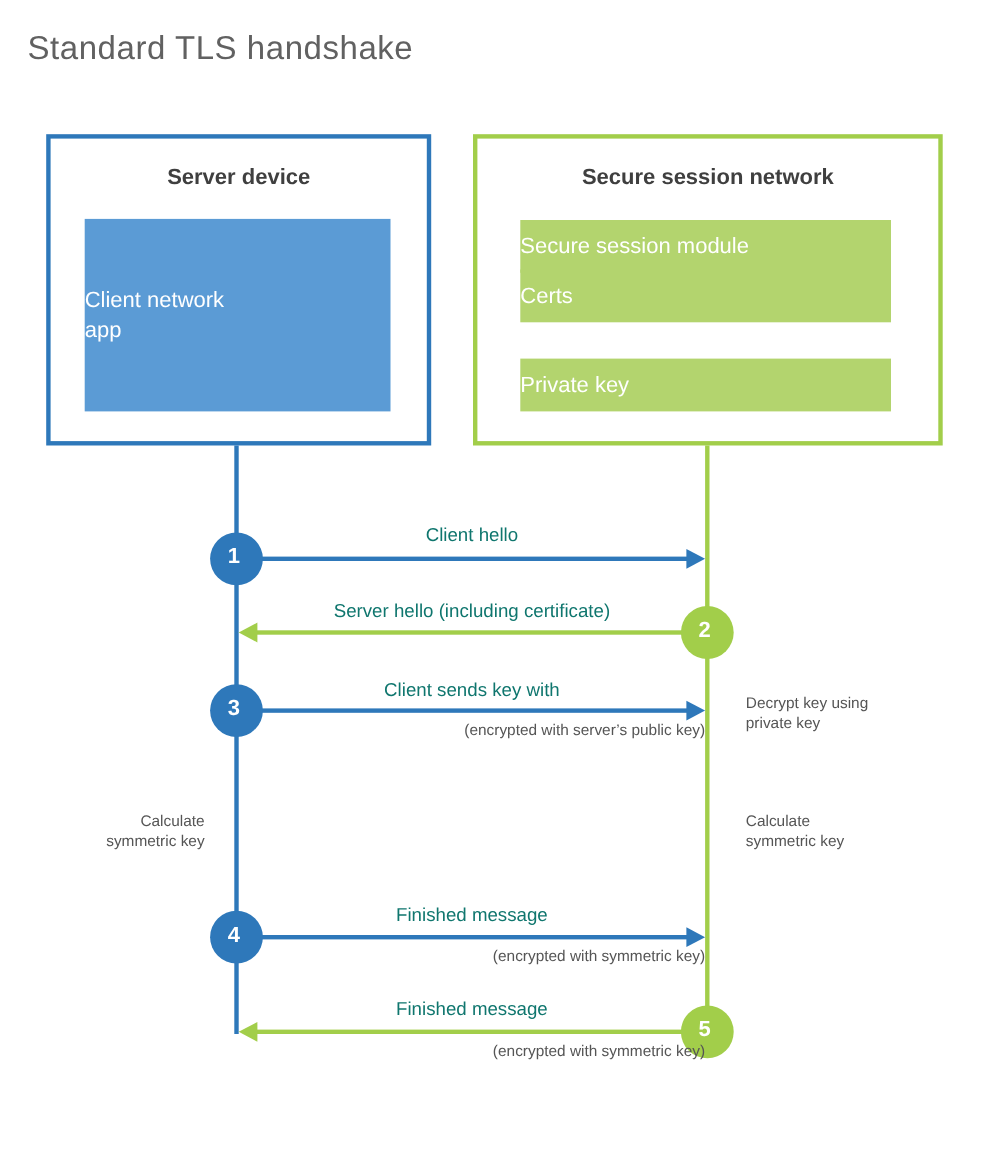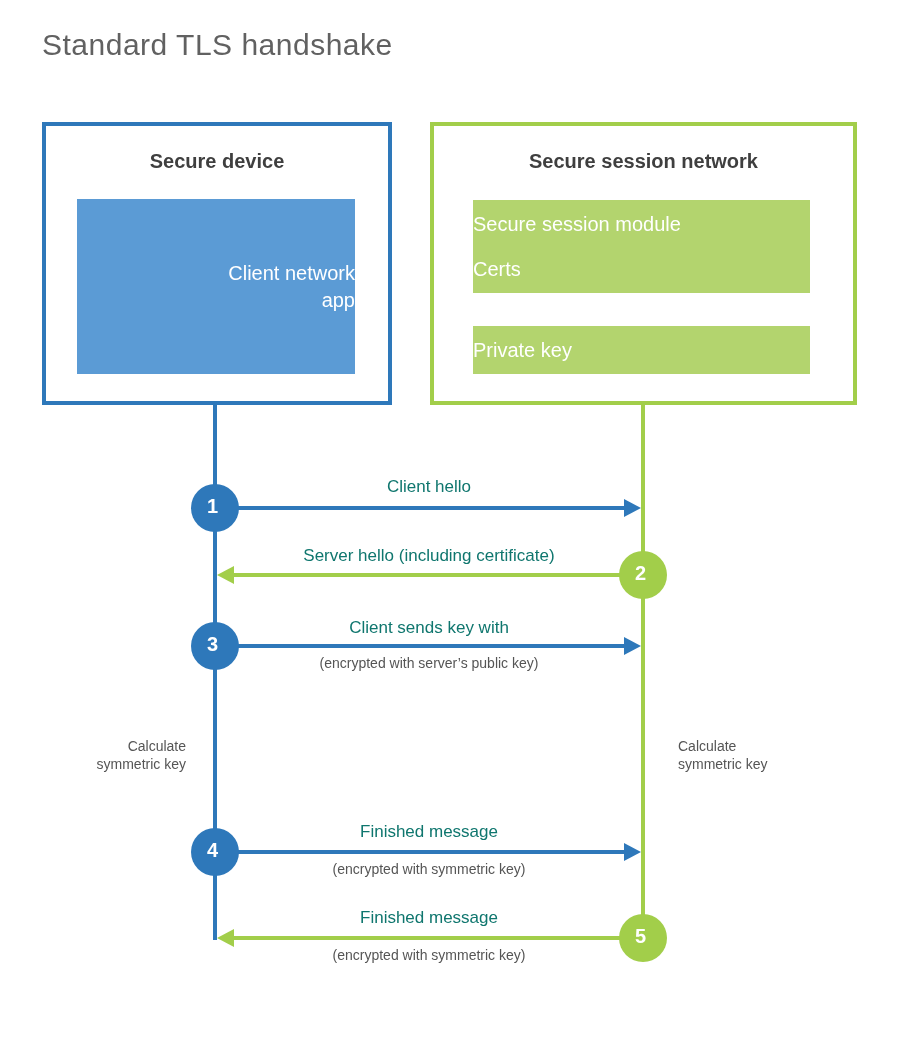--- a/index.html
+++ b/index.html
@@ -12,21 +12,21 @@
     position: relative;
     width: 900px;
     height: 1058px;
     background: #ffffff;
     overflow: hidden;
   }
   .abs { position: absolute; }
 
   
   .diagram-title {
-    left: 42px; top: 28px;
+    left: 25px; top: 28px;
     font-size: 30px;
     font-weight: 300;
     color: #616161;
     letter-spacing: 0.5px;
   }
 
   
   .actor-box { box-sizing: border-box; background: #ffffff; }
   .client-box {
     left: 42px; top: 122px; width: 350px; height: 283px;
@@ -40,21 +40,21 @@
     left: 0; right: 0; top: 24px;
     text-align: center;
     font-size: 20px;
     font-weight: 700;
     color: #3f3f3f;
   }
   .client-app-rect {
     left: 31px; top: 73px; width: 278px; height: 175px;
     background: #5b9bd5;
     display: flex; flex-direction: column;
-    align-items: flex-end; justify-content: center;
+    align-items: flex-start; justify-content: center;
     color: #ffffff;
     font-size: 20px;
     line-height: 27px;
     text-align: center;
   }
   .server-bar {
     left: 39px; width: 337px; height: 48px;
     background: #b3d46e;
     color: #ffffff;
     font-size: 20px;
@@ -108,21 +108,21 @@
 
   
   .msg-label {
     left: 217px; width: 424px;
     text-align: center;
     font-size: 17px;
     color: #0f766e;
   }
   .msg-sub {
     left: 217px; width: 424px;
-    text-align: center;
+    text-align: right;
     font-size: 14px;
     color: #555555;
   }
 
   
   .side-note {
     font-size: 14px;
     line-height: 18px;
     color: #555555;
   }
@@ -132,21 +132,21 @@
   .note-calc { top: 737px; }
 </style>
 </head>
 <body>
 
 <div id="canvas">
 
   <div class="abs diagram-title">Standard TLS handshake</div>
 
   <div class="abs actor-box client-box">
-    <div class="abs actor-header">Secure device</div>
+    <div class="abs actor-header">Server device</div>
     <div class="abs client-app-rect">
       <span>Client network</span>
       <span>app</span>
     </div>
   </div>
 
   <div class="abs actor-box server-box">
     <div class="abs actor-header">Secure session network</div>
     <div class="abs server-bar bar-0">Secure session module</div>
     <div class="abs server-bar bar-1">Certs</div>
@@ -165,20 +165,24 @@
   <div class="abs msg-line line-green" style="top:573px"></div>
   <div class="abs arrow-head head-left" style="top:566px"></div>
   <div class="abs step-circle step-green circle-2">2</div>
 
   <div class="abs msg-label" style="top:618px">Client sends key with</div>
   <div class="abs msg-line line-blue" style="top:644px"></div>
   <div class="abs arrow-head head-right" style="top:637px"></div>
   <div class="abs step-circle step-blue circle-3">3</div>
   <div class="abs msg-sub" style="top:655px">(encrypted with server’s public key)</div>
 
+  <div class="abs side-note note-right note-decrypt">
+    <div>Decrypt key using</div>
+    <div>private key</div>
+  </div>
 
   <div class="abs side-note note-left note-calc">
     <div>Calculate</div>
     <div>symmetric key</div>
   </div>
   <div class="abs side-note note-right note-calc">
     <div>Calculate</div>
     <div>symmetric key</div>
   </div>
 

